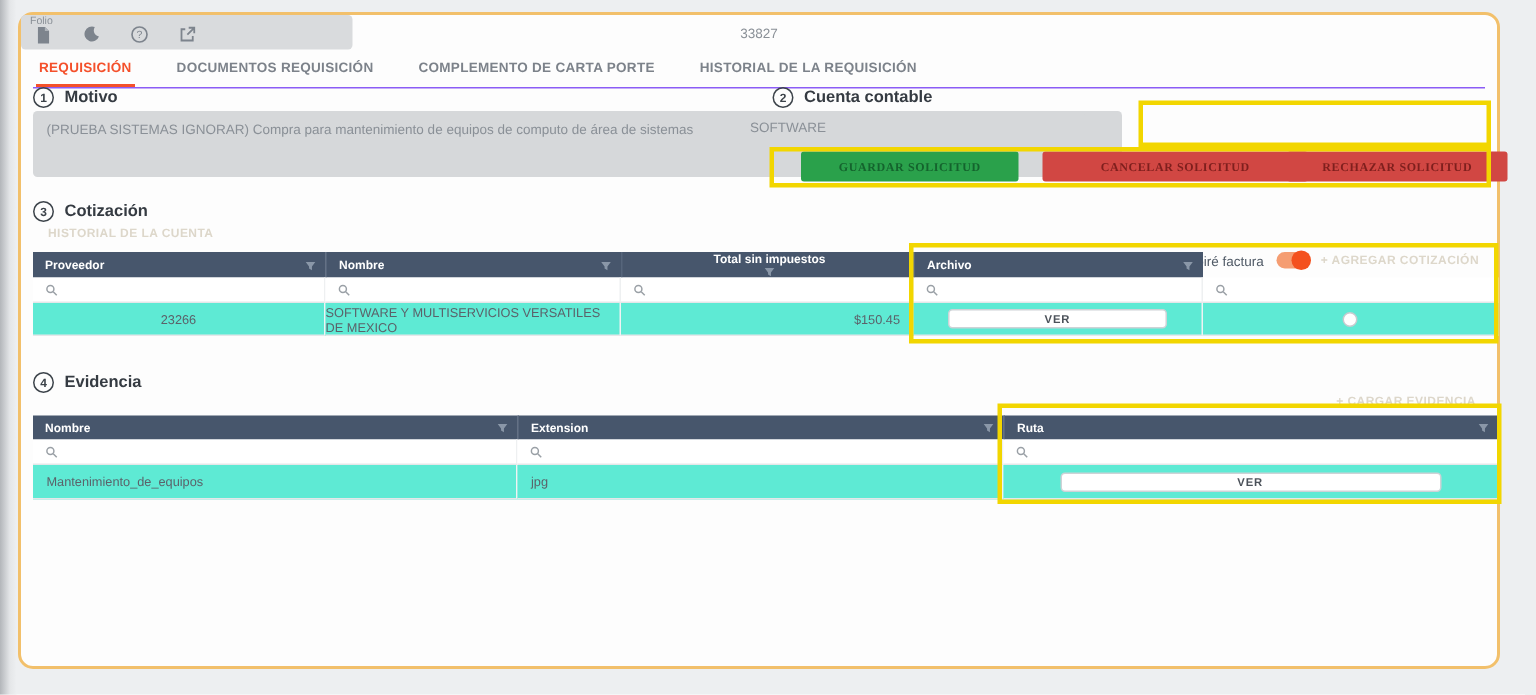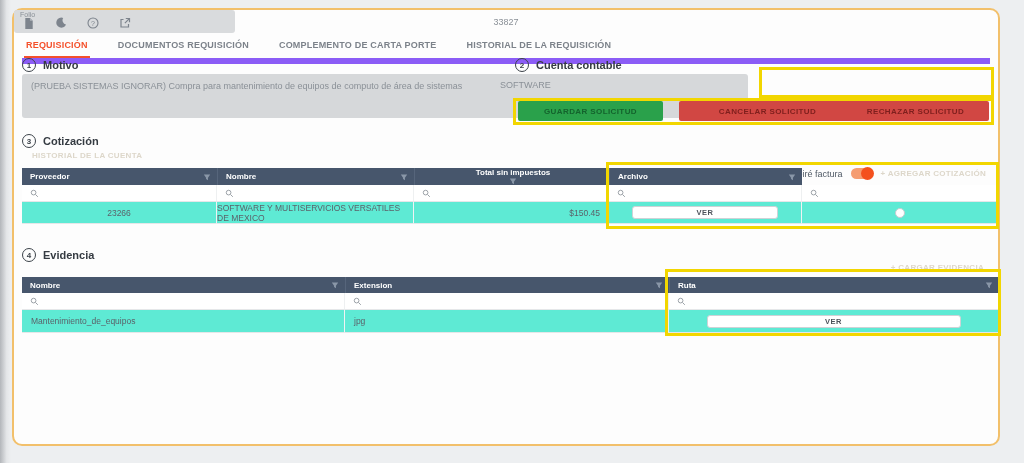--- a/index.html
+++ b/index.html
@@ -9,40 +9,40 @@
   .left-strip { position:absolute; left:0; top:0; width:11px; height:463px;
     background:linear-gradient(to right,#b3b6ba,#e4e6e8 60%,#edeff1); }
   .panel { position:absolute; left:12px; top:8px; width:988px; height:438px;
     background:#fdfdfd; border:2px solid #f2c06b; border-radius:10px; }
 
   
   .toolbar { position:absolute; left:8px; top:6px; display:flex; gap:18px; align-items:center; }
   .icon-btn { width:14px; height:14px; display:flex; align-items:center; justify-content:center; cursor:pointer; }
 
   
-  .tabs { position:absolute; left:8px; top:26px; right:8px; display:flex; gap:26px; border-bottom:6px solid #8b5cf6; padding:0 2px; }
+  .tabs { position:absolute; left:8px; top:26px; right:8px; display:flex; gap:26px; border-bottom:1px solid #8b5cf6; padding:0 2px; }
   .tab { font-size:9px; font-weight:bold; letter-spacing:.2px; color:#7c828a; padding:4px 2px 6px 2px; white-space:nowrap; cursor:pointer; }
   .tab.active { color:#f4502b; border-bottom:2px solid #f4502b; }
 
   
   .sec-head { position:absolute; display:flex; align-items:center; gap:7px; color:#353b42; font-size:11px; font-weight:bold; }
   .sec-num { width:14px; height:14px; border:1.4px solid #3c434a; border-radius:50%; font-size:8px; font-weight:bold;
     display:inline-flex; align-items:center; justify-content:center; color:#3c434a; }
 
   
   .dis-field { background:#d6d8da; border-radius:3px; color:#8a9097; font-size:9px; position:absolute; }
   .motivo-area { left:8px; top:64px; width:726px; height:44px; padding:7px 9px; line-height:1.25; }
   .account-field { left:477px; top:65px; width:233px; height:21px; line-height:21px; padding-left:9px; }
   .folio-field { left:753px; top:62px; width:221px; height:23px; background:#d9dbdd; border-radius:3px; }
   .folio-label { position:absolute; left:6px; top:1px; font-size:7px; color:#8a9097; }
   .folio-value { position:absolute; left:0; right:0; top:7px; text-align:center; font-size:9px; color:#8a9097; }
 
   
-  .action-btn { position:absolute; top:91px; height:20px; border:none; border-radius:2px; font-family:Liberation Sans, sans-serif;
-    font-size:8px; font-weight:bold; letter-spacing:.4px; cursor:pointer; }
+  .action-btn { position:absolute; top:91px; height:20px; border:none; border-radius:2px; font-family:Liberation Serif, serif;
+    font-size:8px; font-weight:bold; letter-spacing:.4px; cursor:pointer;margin-left:16px; }
   .btn-green { background:#2aa14b; color:#14632d; }
   .btn-red { background:#d14743; color:#7e1f1d; }
 
   
   .faint-btn { font-size:8px; font-weight:bold; letter-spacing:.3px; color:#ddd7ca; white-space:nowrap; cursor:default; }
 
   
   .toggle-row { position:absolute; top:139px; right:12px; display:flex; align-items:center; gap:8px;margin-top:19px; }
   .toggle-label { font-size:9px; color:#505a66; }
   .toggle { width:22px; height:11px; border-radius:6px; background:#f59d72; position:relative; cursor:pointer; }

